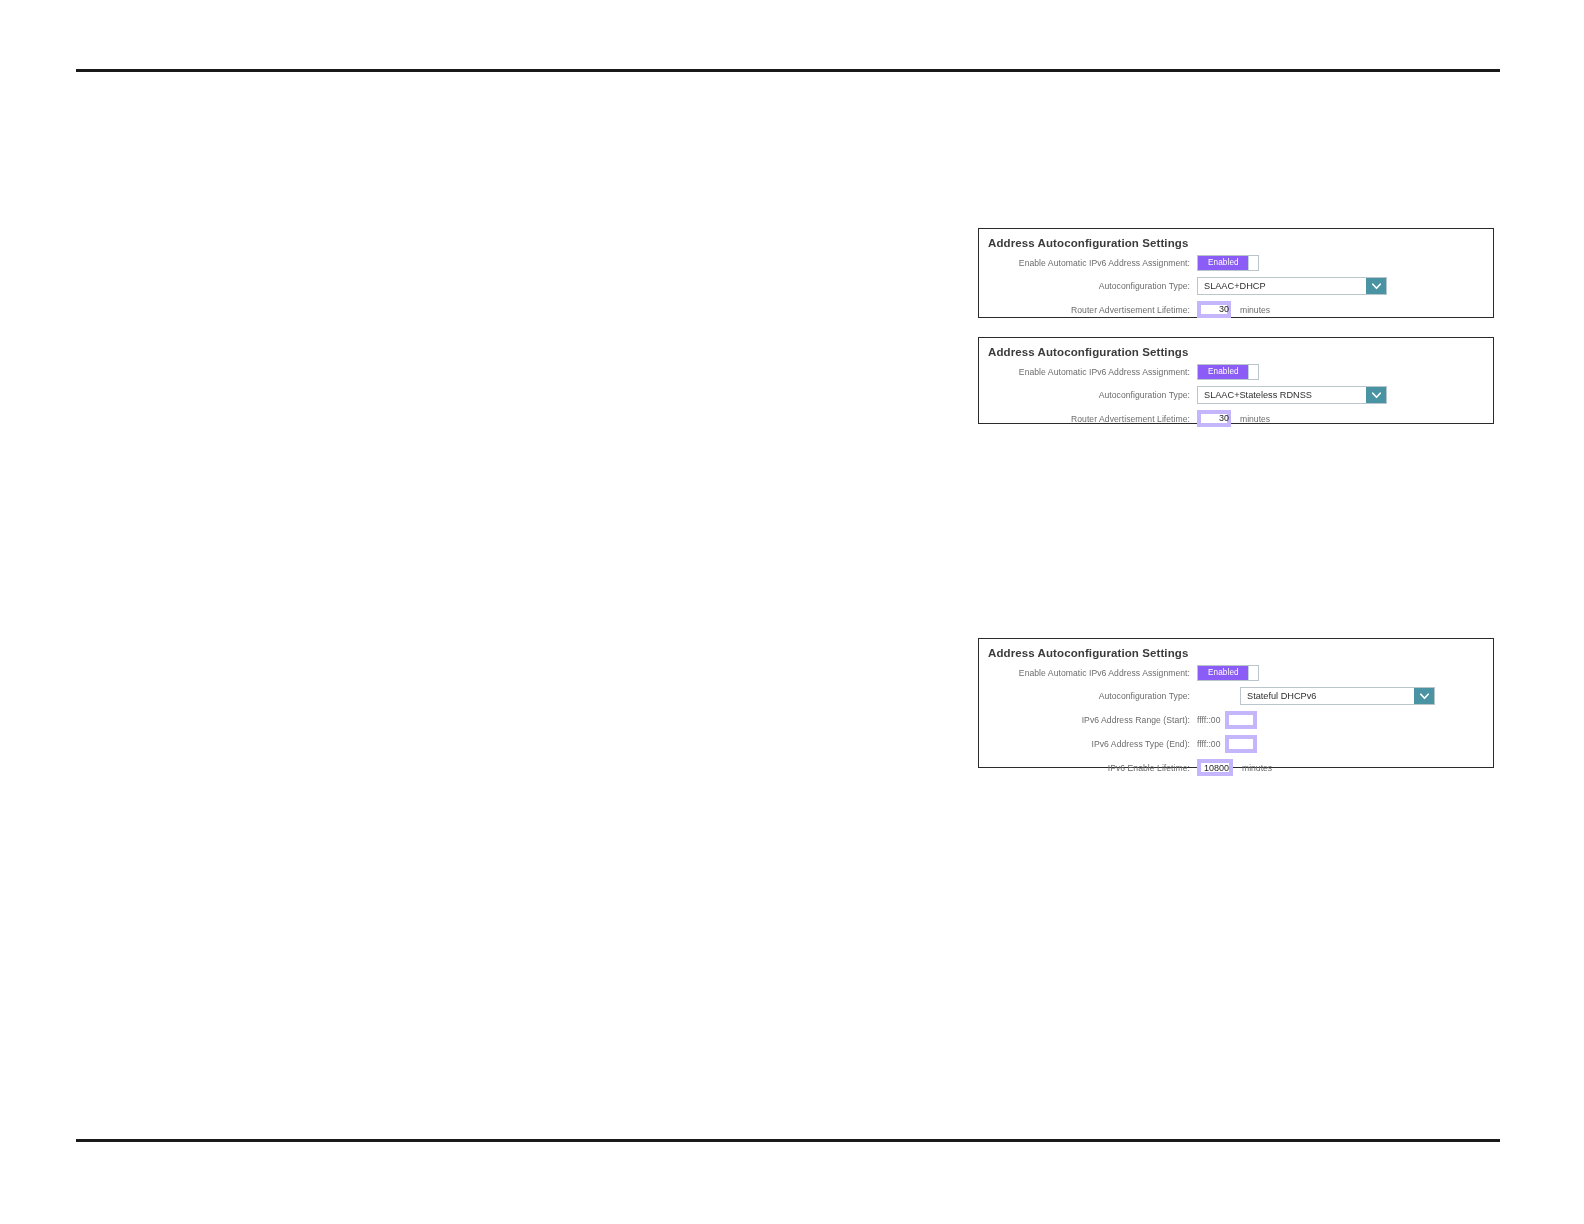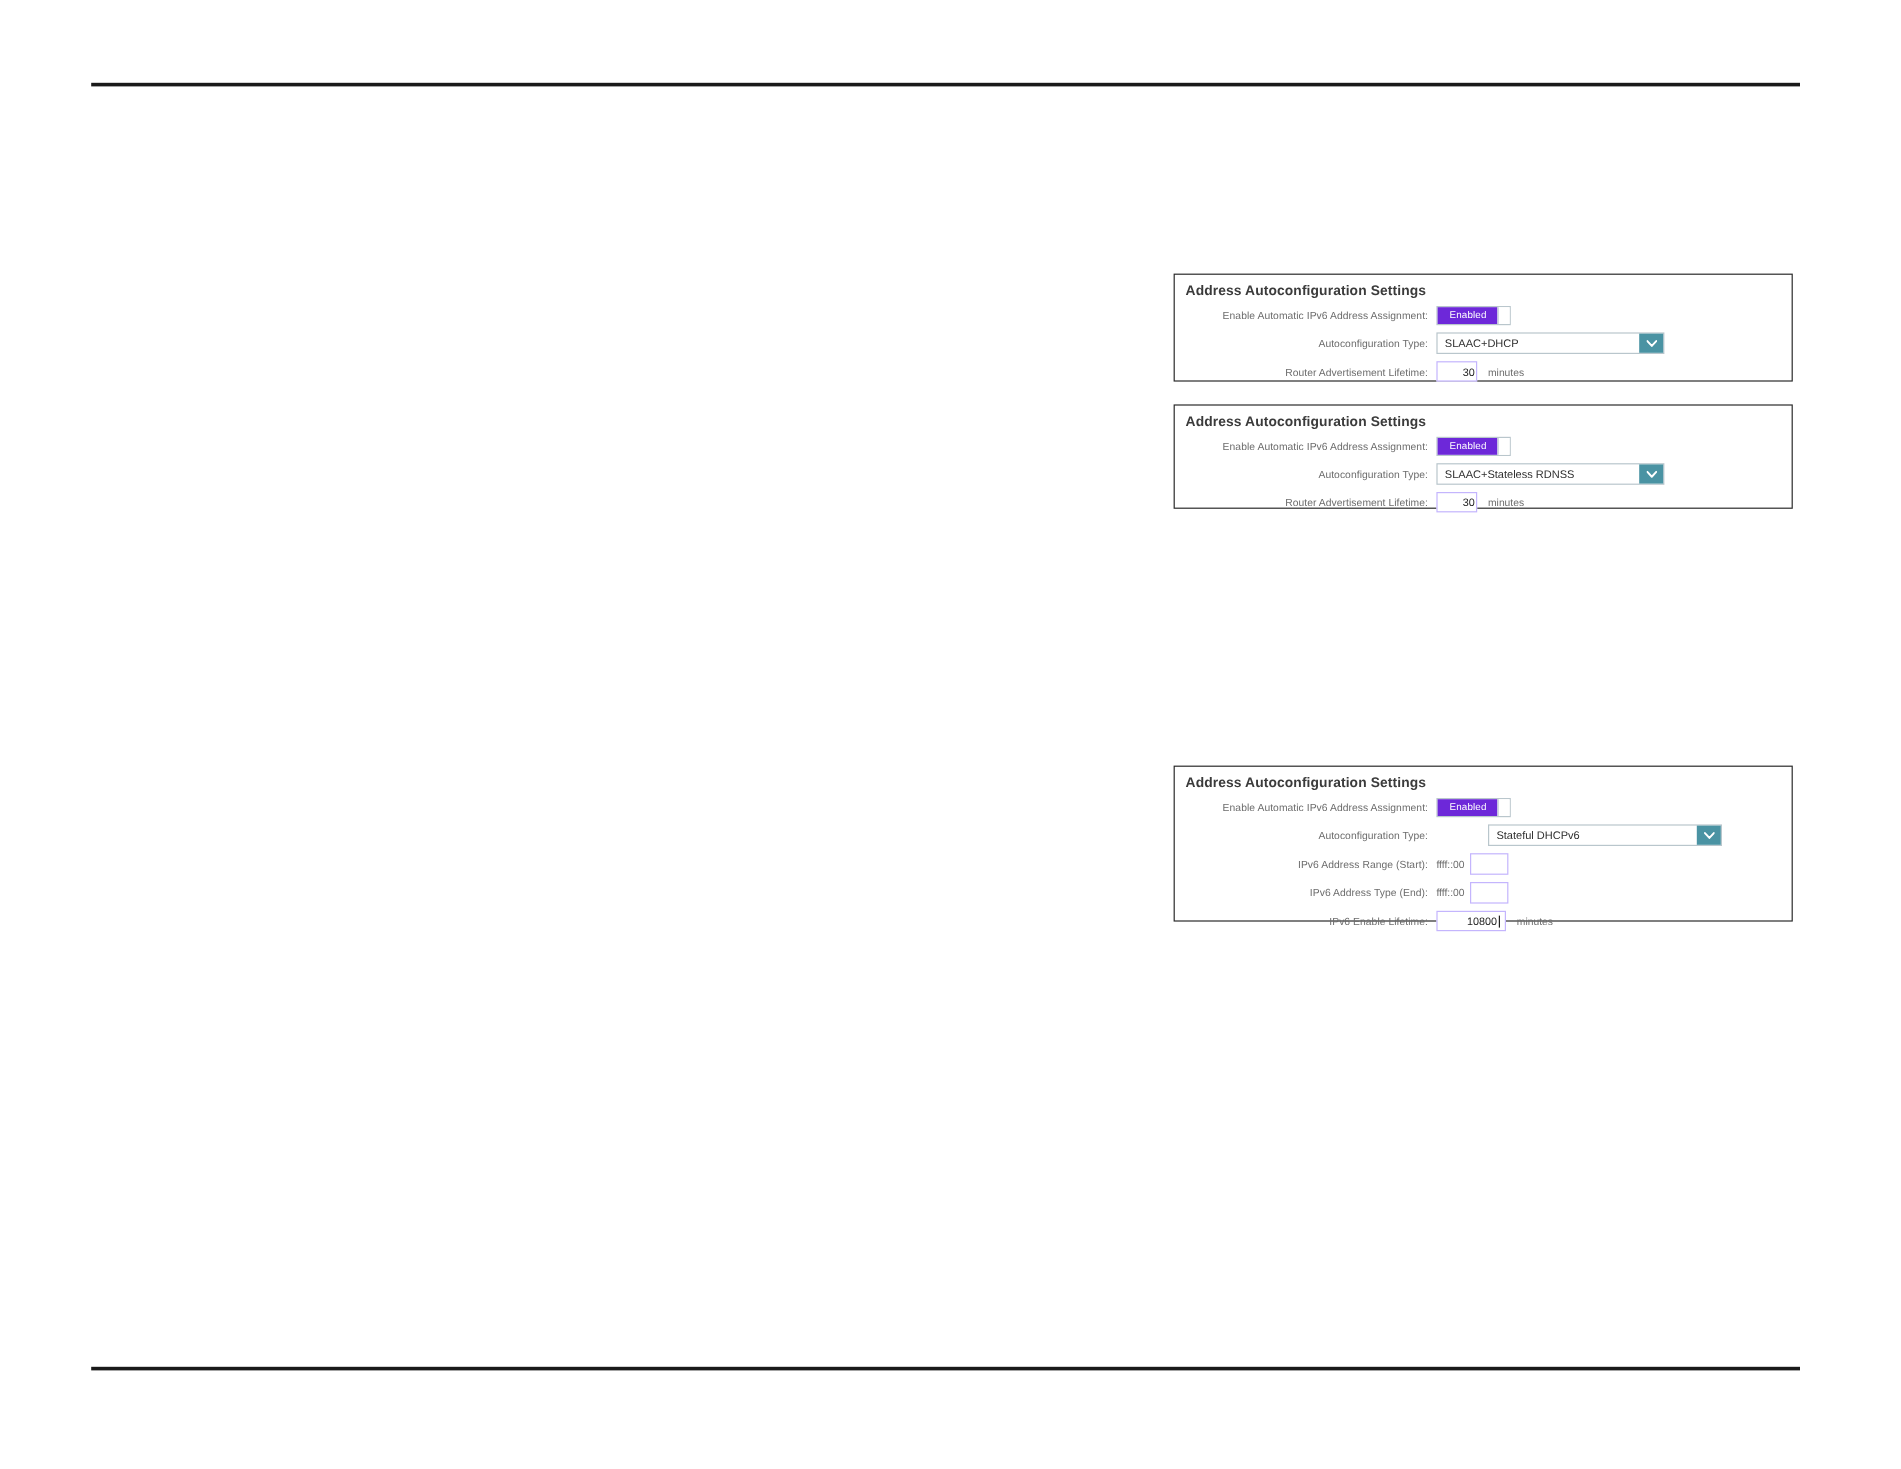--- a/index.html
+++ b/index.html
@@ -68,21 +68,21 @@
   
   .toggle {
     display: inline-flex;
     align-items: stretch;
     height: 16px;
     border: 1px solid #b9c6cc;
     background: #ffffff;
     box-sizing: border-box;
   }
   .toggle-track {
-    background: #6d28d9;
+    background: #8b5cf6;
     color: #ffffff;
     font-size: 8.2px;
     line-height: 14px;
     padding: 0 9px 0 10px;
     white-space: nowrap;
     letter-spacing: 0.1px;
   }
   .toggle-knob {
     width: 9px;
     background: #ffffff;
@@ -112,33 +112,33 @@
     background: #4a93a3;
     display: flex;
     align-items: center;
     justify-content: center;
   }
   .select-arrow svg { display: block; }
 
   
   .text-input {
     height: 17px;
-    border: 1px solid #c4b5fd;
-    background: #ffffff;
-    box-sizing: border-box;
-    display: flex;
-    align-items: center;
+    border: 4px solid #c4b5fd;
+    background: #ffffff;
+    box-sizing: border-box;
+    display: flex;
+    align-items: flex-end;
     justify-content: center;
     font-size: 9px;
     color: #1f1f1f;
     padding-left: 20px;
   }
   .text-input.num   { width: 34px; }
   .text-input.range { width: 32px; height: 18px; }
-  .text-input.wide  { width: 58px; }
+  .text-input.wide  { width: 36px; flex-direction: column; }
 
   .caret {
     display: inline-block;
     width: 1px;
     height: 10px;
     background: #1f1f1f;
     margin-left: 1px;
   }
 
   .unit {

